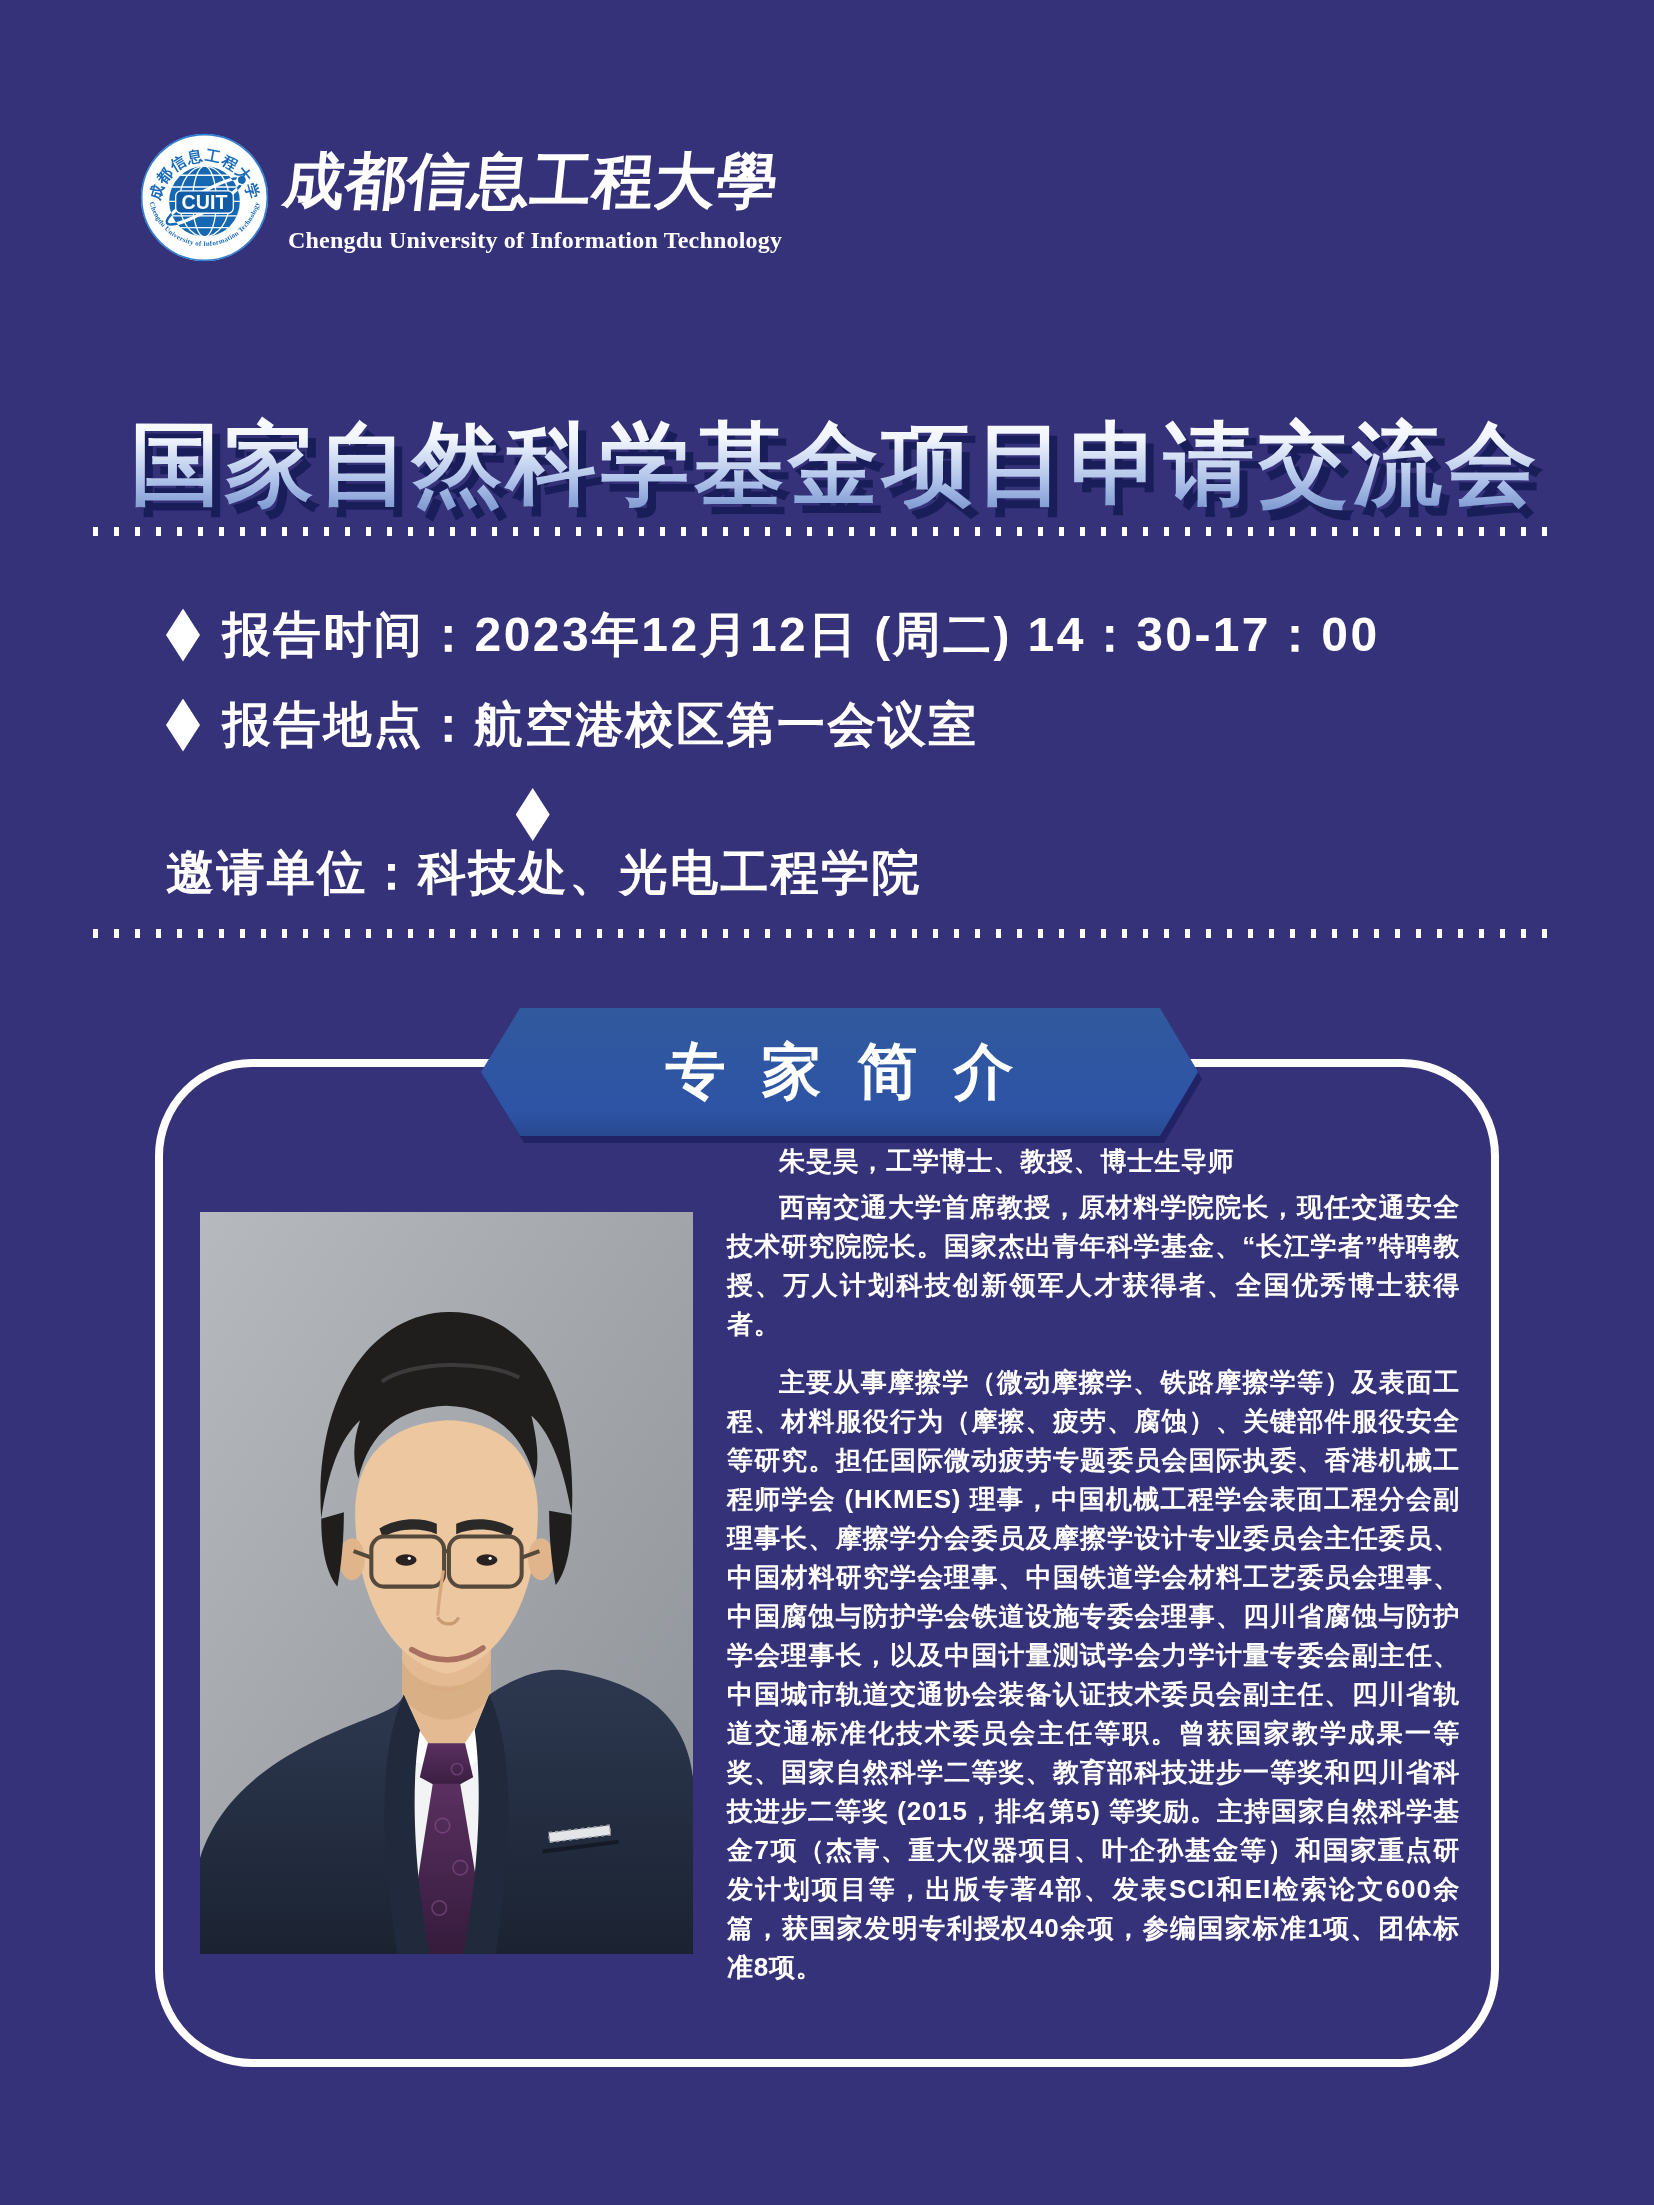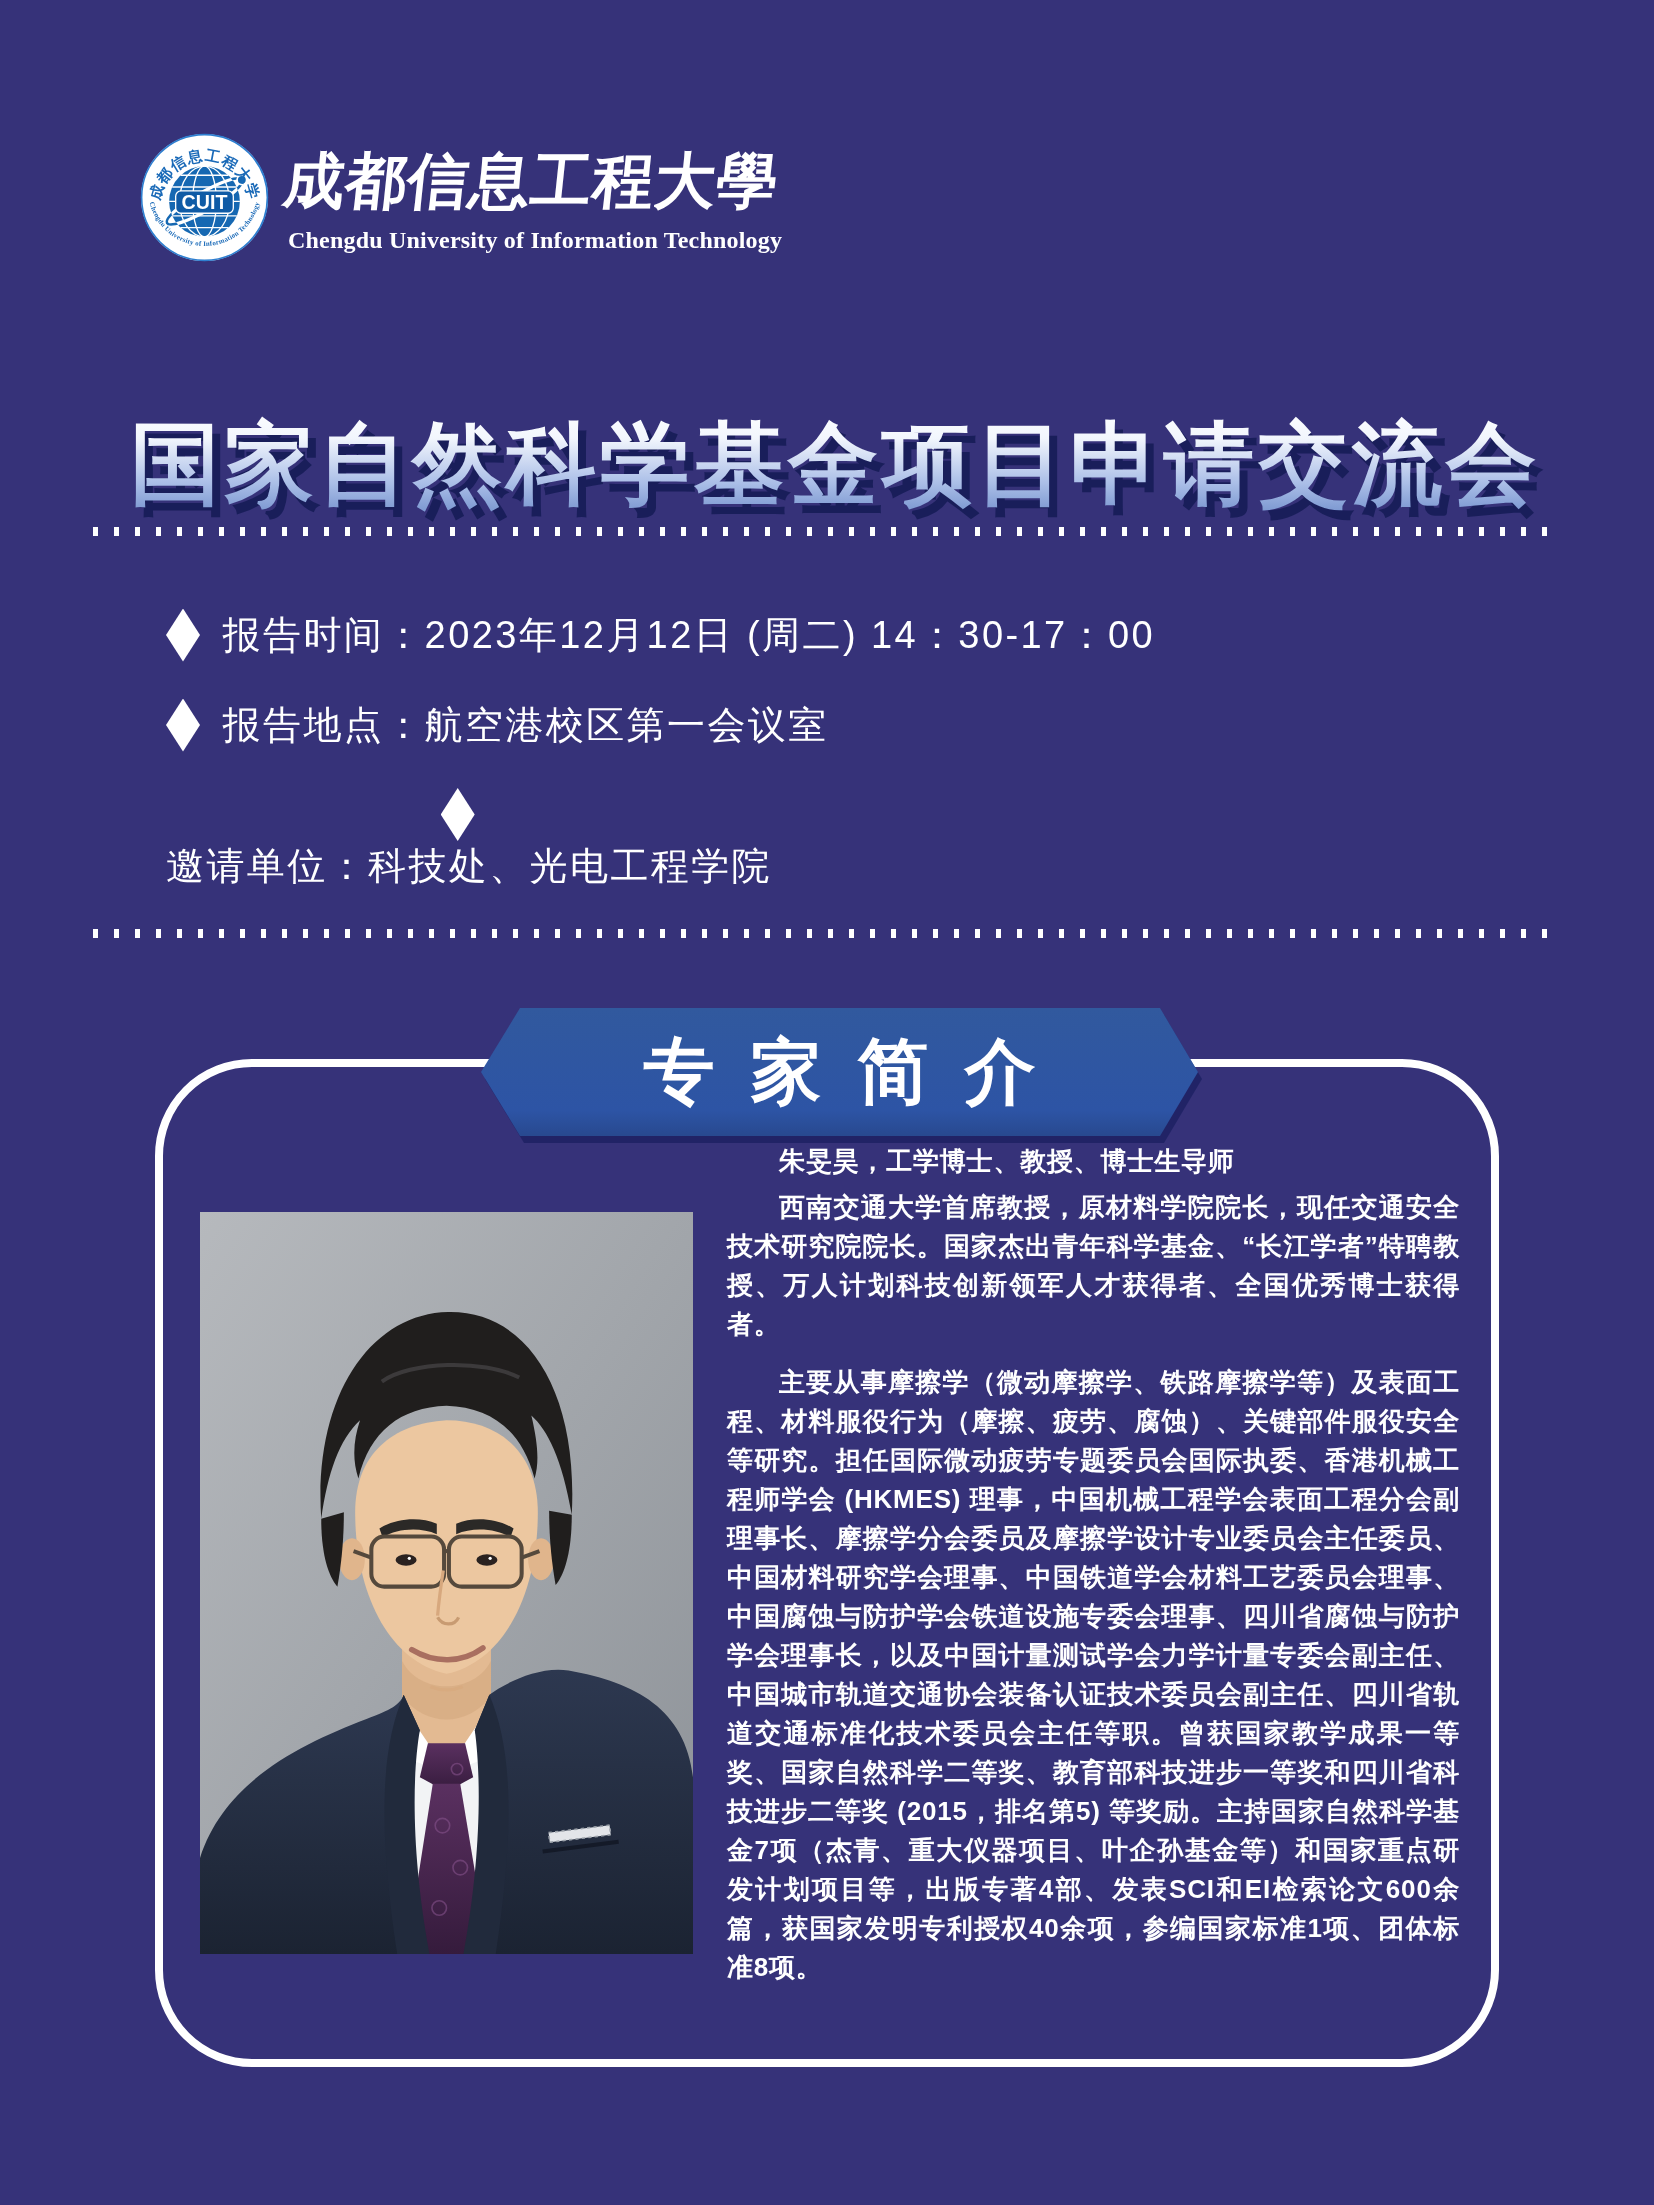--- a/index.html
+++ b/index.html
@@ -51,41 +51,41 @@
   .info-row{left:166px;height:58px;display:flex;align-items:center;}
   .info-row-1{top:606px;}
   .info-row-2{top:696px;justify-content:flex-end;}
   .info-row-3{top:788px;flex-direction:column;}
   .diamond{
     width:34px;height:53px;background:#ffffff;flex:0 0 auto;
     clip-path:polygon(50% 0,100% 50%,50% 100%,0 50%);
     margin-right:22.6px;
   }
   .info-text{
-    color:#ffffff;font-size:38px;font-weight:400;letter-spacing:2.4px;white-space:nowrap;
+    color:#ffffff;font-size:48px;font-weight:700;letter-spacing:2.4px;white-space:nowrap;
   }
 
   
   .expert-box{
     left:155px;top:1059px;width:1344px;height:1008px;
     border:8px solid #ffffff;border-radius:97px;box-sizing:border-box;
     z-index:1;
   }
   .banner-wrap{
     left:481px;top:1008px;width:717px;height:128px;z-index:3;
     filter:drop-shadow(4.8px 7.3px 0 rgba(16,24,88,0.55));
   }
   .banner{
     width:100%;height:100%;
     background:linear-gradient(180deg,#31599e 0%,#2d54a5 80%,#28498f 100%);
     clip-path:polygon(39px 0,679px 0,100% 50%,679px 100%,39px 100%,0 50%);
     display:flex;align-items:center;justify-content:center;
   }
   .banner-text{
-    color:#ffffff;font-size:71px;font-weight:900;
+    color:#ffffff;font-size:60px;font-weight:900;
     letter-spacing:36px;text-indent:36px;white-space:nowrap;
   }
 
   .portrait{left:200px;top:1212px;width:493px;height:742px;z-index:2;}
 
   .bio{
     left:727px;top:1142px;width:733px;z-index:2;
     color:#ffffff;font-size:26px;font-weight:700;line-height:39px;
     letter-spacing:0.8px;text-align:justify;
   }

